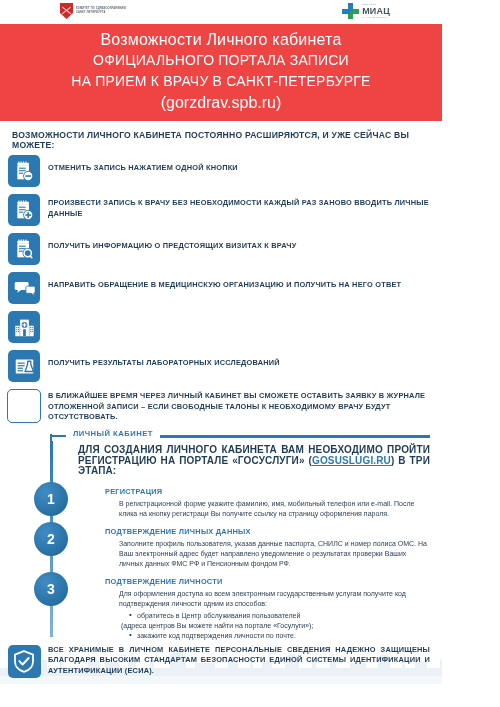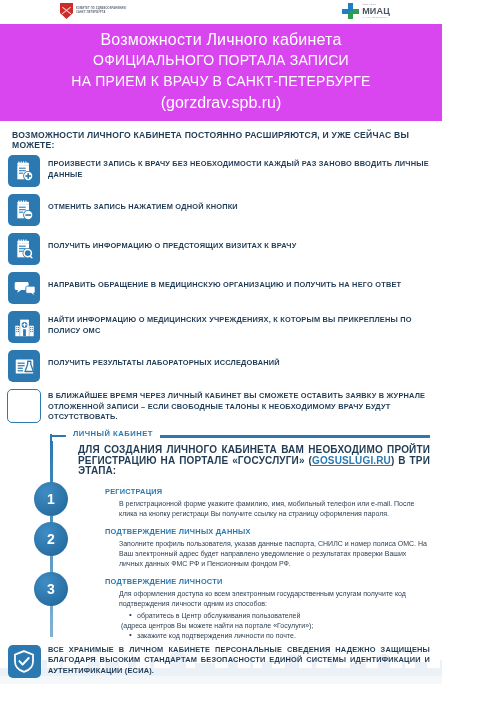--- a/index.html
+++ b/index.html
@@ -36,21 +36,21 @@
   .miac-cross .h{left:0;top:5.5px;width:17px;height:5px;background:#2f9e4f;}
   .miac-cross .v2{left:6px;top:0;width:5px;height:8px;background:#1f7fbf;}
   .miac-cross .h2{left:0;top:5.5px;width:8px;height:5px;background:#1f7fbf;}
   .miac-txt{display:flex;flex-direction:column;line-height:1;}
   .miac-top{font-size:2.4px;color:#8a9199;letter-spacing:.3px;}
   .miac-main{font-size:9px;font-weight:bold;color:#4a5560;letter-spacing:.2px;}
   .miac-bot{font-size:2.3px;color:#9aa1a9;letter-spacing:.25px;}
 
   
   .banner{
-    background:#d946ef;color:#ffffff;
+    background:#ef4444;color:#ffffff;
     padding:6px 10px 8px;
     text-align:center;
   }
   .banner .l1{font-size:16px;font-weight:normal;letter-spacing:.2px;line-height:20px;}
   .banner .l2,.banner .l3{font-size:14px;font-weight:normal;letter-spacing:.2px;line-height:21px;text-transform:uppercase;}
   .banner .l4{font-size:16px;font-weight:normal;line-height:21px;}
 
   
   .intro{
     font-size:8.6px;font-weight:bold;letter-spacing:.22px;
@@ -165,20 +165,42 @@
   <div class="banner">
     <div class="l1">Возможности Личного кабинета</div>
     <div class="l2">ОФИЦИАЛЬНОГО ПОРТАЛА ЗАПИСИ</div>
     <div class="l3">НА ПРИЕМ К ВРАЧУ В САНКТ-ПЕТЕРБУРГЕ</div>
     <div class="l4">(gorzdrav.spb.ru)</div>
   </div>
 
   <div class="intro">ВОЗМОЖНОСТИ ЛИЧНОГО КАБИНЕТА ПОСТОЯННО РАСШИРЯЮТСЯ, И УЖЕ СЕЙЧАС ВЫ МОЖЕТЕ:</div>
 
   <div class="features">
+
+    <div class="frow">
+      <div class="ficonwrap">
+        <div class="ftile">
+          <svg width="20" height="20" viewBox="0 0 24 24">
+            <rect x="4" y="2" width="14" height="3" rx="1" fill="#fff"></rect>
+            <rect x="5.2" y="0.6" width="1.3" height="3" fill="#fff"></rect>
+            <rect x="8" y="0.6" width="1.3" height="3" fill="#fff"></rect>
+            <rect x="10.8" y="0.6" width="1.3" height="3" fill="#fff"></rect>
+            <rect x="13.6" y="0.6" width="1.3" height="3" fill="#fff"></rect>
+            <path d="M4 5 H18 V22 H4 Z" fill="#fff"></path>
+            <rect x="6" y="8" width="8" height="1.3" fill="#2b79b0"></rect>
+            <rect x="6" y="11" width="8" height="1.3" fill="#2b79b0"></rect>
+            <rect x="6" y="14" width="5" height="1.3" fill="#2b79b0"></rect>
+            <circle cx="17" cy="18" r="6" fill="#2b79b0"></circle>
+            <circle cx="17" cy="18" r="5" fill="#fff"></circle>
+            <rect x="13.6" y="17.1" width="6.8" height="1.9" fill="#2b79b0"></rect>
+          </svg>
+        </div>
+      </div>
+      <div class="ftext">ОТМЕНИТЬ ЗАПИСЬ НАЖАТИЕМ ОДНОЙ КНОПКИ</div>
+    </div>
 
     <div class="frow tall">
       <div class="ficonwrap">
         <div class="ftile">
           <svg width="20" height="20" viewBox="0 0 24 24">
             <rect x="4" y="2" width="14" height="3" rx="1" fill="#fff"></rect>
             <rect x="5.2" y="0.6" width="1.3" height="3" fill="#fff"></rect>
             <rect x="8" y="0.6" width="1.3" height="3" fill="#fff"></rect>
             <rect x="10.8" y="0.6" width="1.3" height="3" fill="#fff"></rect>
             <rect x="13.6" y="0.6" width="1.3" height="3" fill="#fff"></rect>
@@ -187,42 +209,20 @@
             <rect x="6" y="11" width="8" height="1.3" fill="#2b79b0"></rect>
             <rect x="6" y="14" width="5" height="1.3" fill="#2b79b0"></rect>
             <circle cx="17" cy="18" r="6" fill="#2b79b0"></circle>
             <circle cx="17" cy="18" r="5" fill="#fff"></circle>
             <rect x="16.1" y="14.6" width="1.9" height="6.8" fill="#2b79b0"></rect>
             <rect x="13.6" y="17.1" width="6.8" height="1.9" fill="#2b79b0"></rect>
           </svg>
         </div>
       </div>
       <div class="ftext">ПРОИЗВЕСТИ ЗАПИСЬ К ВРАЧУ БЕЗ НЕОБХОДИМОСТИ КАЖДЫЙ РАЗ ЗАНОВО ВВОДИТЬ ЛИЧНЫЕ ДАННЫЕ</div>
-    </div>
-
-    <div class="frow">
-      <div class="ficonwrap">
-        <div class="ftile">
-          <svg width="20" height="20" viewBox="0 0 24 24">
-            <rect x="4" y="2" width="14" height="3" rx="1" fill="#fff"></rect>
-            <rect x="5.2" y="0.6" width="1.3" height="3" fill="#fff"></rect>
-            <rect x="8" y="0.6" width="1.3" height="3" fill="#fff"></rect>
-            <rect x="10.8" y="0.6" width="1.3" height="3" fill="#fff"></rect>
-            <rect x="13.6" y="0.6" width="1.3" height="3" fill="#fff"></rect>
-            <path d="M4 5 H18 V22 H4 Z" fill="#fff"></path>
-            <rect x="6" y="8" width="8" height="1.3" fill="#2b79b0"></rect>
-            <rect x="6" y="11" width="8" height="1.3" fill="#2b79b0"></rect>
-            <rect x="6" y="14" width="5" height="1.3" fill="#2b79b0"></rect>
-            <circle cx="17" cy="18" r="6" fill="#2b79b0"></circle>
-            <circle cx="17" cy="18" r="5" fill="#fff"></circle>
-            <rect x="13.6" y="17.1" width="6.8" height="1.9" fill="#2b79b0"></rect>
-          </svg>
-        </div>
-      </div>
-      <div class="ftext">ОТМЕНИТЬ ЗАПИСЬ НАЖАТИЕМ ОДНОЙ КНОПКИ</div>
     </div>
 
     <div class="frow">
       <div class="ficonwrap">
         <div class="ftile">
           <svg width="20" height="20" viewBox="0 0 24 24">
             <rect x="4" y="2" width="14" height="3" rx="1" fill="#fff"></rect>
             <rect x="5.2" y="0.6" width="1.3" height="3" fill="#fff"></rect>
             <rect x="8" y="0.6" width="1.3" height="3" fill="#fff"></rect>
             <rect x="10.8" y="0.6" width="1.3" height="3" fill="#fff"></rect>
@@ -271,21 +271,20 @@
             <rect x="4.5" y="16.1" width="1.2" height="1.2" fill="#2b79b0"></rect>
             <rect x="18.4" y="11.5" width="1.2" height="1.2" fill="#2b79b0"></rect>
             <rect x="20.3" y="11.5" width="1.2" height="1.2" fill="#2b79b0"></rect>
             <rect x="18.4" y="13.8" width="1.2" height="1.2" fill="#2b79b0"></rect>
             <rect x="20.3" y="13.8" width="1.2" height="1.2" fill="#2b79b0"></rect>
             <rect x="18.4" y="16.1" width="1.2" height="1.2" fill="#2b79b0"></rect>
             <rect x="20.3" y="16.1" width="1.2" height="1.2" fill="#2b79b0"></rect>
           </svg>
         </div>
       </div>
-      <div class="ftext">НАЙТИ ИНФОРМАЦИЮ О МЕДИЦИНСКИХ УЧРЕЖДЕНИЯХ, К КОТОРЫМ ВЫ ПРИКРЕПЛЕНЫ ПО ПОЛИСУ ОМС</div>
     </div>
 
     <div class="frow">
       <div class="ficonwrap">
         <div class="ftile">
           <svg width="21" height="21" viewBox="0 0 24 24">
             <rect x="2" y="4" width="20" height="16" rx="1" fill="#fff"></rect>
             <rect x="4.2" y="7.5" width="8" height="1.4" fill="#2b79b0"></rect>
             <rect x="4.2" y="10.4" width="8" height="1.4" fill="#2b79b0"></rect>
             <rect x="4.2" y="13.3" width="6" height="1.4" fill="#2b79b0"></rect>

